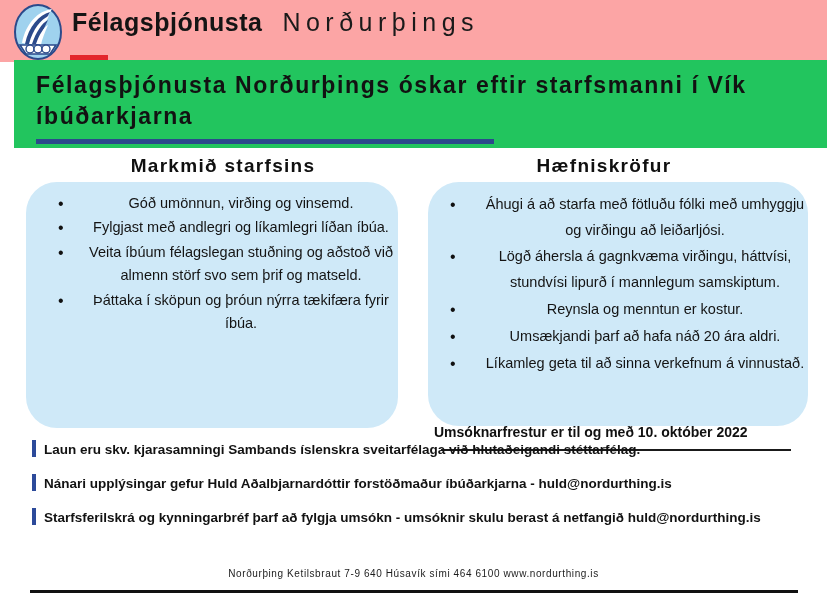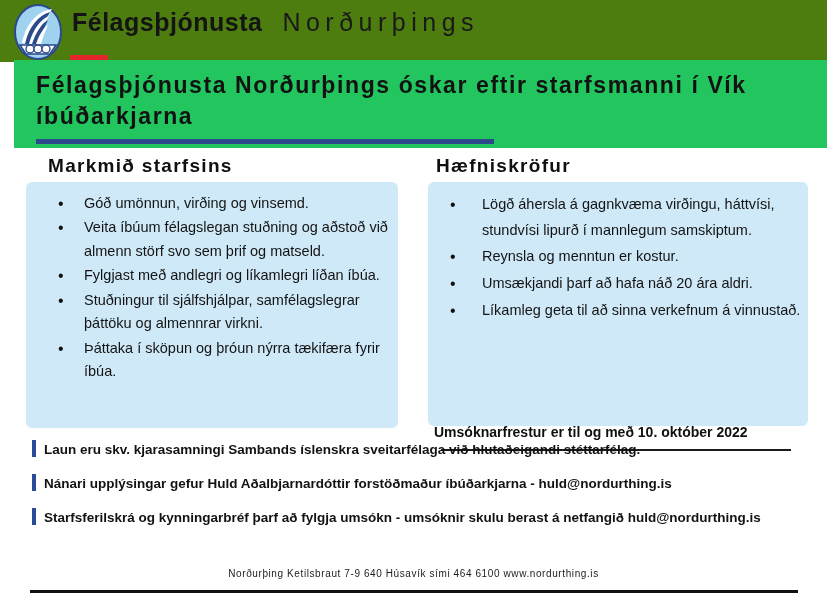--- a/index.html
+++ b/index.html
@@ -14,21 +14,21 @@
     font-family: "Liberation Sans", sans-serif;
     color: #111111;
     overflow: hidden;
     position: relative;
   }
 
   
   .header {
     position: relative;
     height: 62px;
-    background: #4d7c0f;
+    background: #fca5a5;
   }
   .logo {
     position: absolute;
     left: 12px;
     top: 3px;
     width: 52px;
     height: 58px;
   }
   .logo svg { display: block; }
 
@@ -97,37 +97,38 @@
   .columns {
     position: absolute;
     top: 155px;
     left: 0;
     width: 827px;
     height: 278px;
   }
   .col {
     position: absolute;
     top: 0;
+    text-align: center;
   }
   .col-left  { left: 26px;  width: 372px; }
   .col-right { left: 428px; width: 344px; }
 
   .col-heading {
     font-size: 19px;
     font-weight: bold;
     letter-spacing: 1.3px;
     color: #101010;
     margin: 0 0 4px 22px;
     line-height: 1.2;
   }
   .col-right .col-heading { margin-left: 8px; }
 
   .panel {
     background: #cfe9f8;
-    border-radius: 6px;
+    border-radius: 31px;
     padding: 10px 0 14px 6px;
     box-sizing: border-box;
   }
   .col-left  .panel { width: 372px; min-height: 246px; }
   .col-right .panel { width: 380px; min-height: 244px; }
 
   ul.bullets {
     list-style: none;
     margin: 0;
     padding: 0;
@@ -249,32 +250,32 @@
 </div>
 <div class="banner-underline"></div>
 
 <div class="columns">
 
   <div class="col col-left">
     <h2 class="col-heading">Markmið starfsins</h2>
     <div class="panel">
       <ul class="bullets">
         <li>Góð umönnun, virðing og vinsemd.</li>
+        <li>Fylgjast með andlegri og líkamlegri líðan íbúa.</li>
         <li>Veita íbúum félagslegan stuðning og aðstoð við almenn störf svo sem þrif og matseld.</li>
-        <li>Fylgjast með andlegri og líkamlegri líðan íbúa.</li>
-        <li>Stuðningur til sjálfshjálpar, samfélagslegrar þáttöku og almennrar virkni.</li>
         <li>Þáttaka í sköpun og þróun nýrra tækifæra fyrir íbúa.</li>
       </ul>
     </div>
   </div>
 
   <div class="col col-right">
     <h2 class="col-heading">Hæfniskröfur</h2>
     <div class="panel">
       <ul class="bullets">
+        <li>Áhugi á að starfa með fötluðu fólki með umhyggju og virðingu að leiðarljósi.</li>
         <li>Lögð áhersla á gagnkvæma virðingu, háttvísi, stundvísi lipurð í mannlegum samskiptum.</li>
         <li>Reynsla og menntun er kostur.</li>
         <li>Umsækjandi þarf að hafa náð 20 ára aldri.</li>
         <li>Líkamleg geta til að sinna verkefnum á vinnustað.</li>
       </ul>
     </div>
   </div>
 </div>
 
 <div class="deadline">Umsóknarfrestur er til og með 10. október 2022</div>

